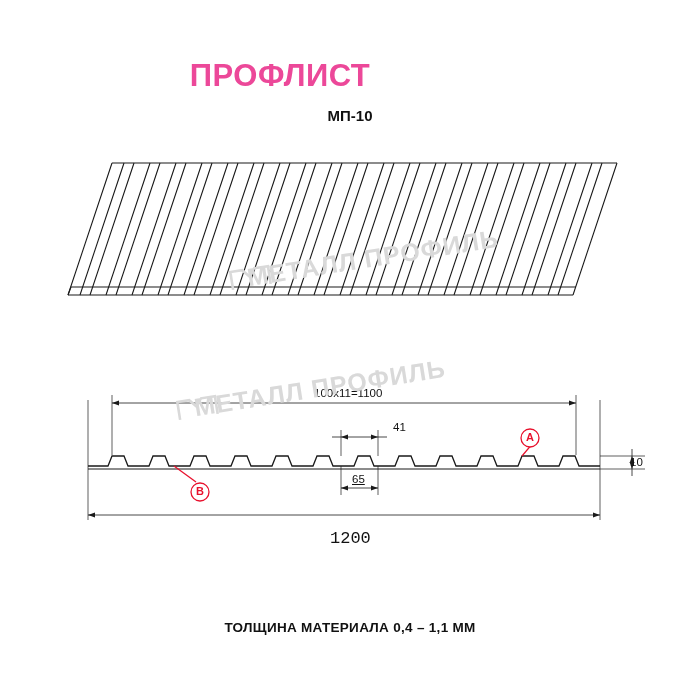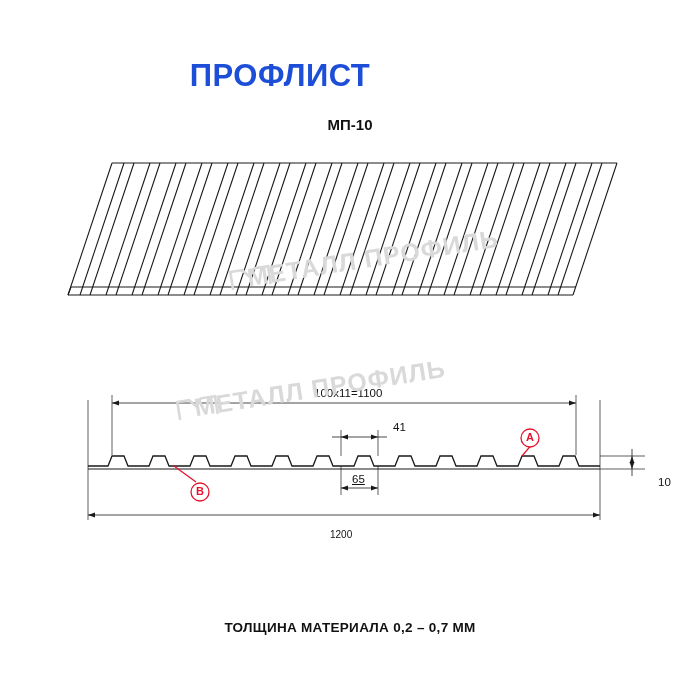--- a/index.html
+++ b/index.html
@@ -22,25 +22,25 @@
   }
   .title {
     position: absolute;
     top: 58px;
     left: 0;
     width: 560px;
     text-align: center;
     font-size: 31px;
     font-weight: bold;
     letter-spacing: 0.5px;
-    color: #1d4ed8;
+    color: #ec4899;
   }
   .subtitle {
     position: absolute;
-    top: 116px;
+    top: 107px;
     left: 0;
     width: 700px;
     text-align: center;
     font-size: 15px;
     font-weight: bold;
     color: #111;
   }
   .footer-note {
     position: absolute;
     top: 620px;
@@ -222,22 +222,22 @@
       <g>
         <circle cx="530" cy="438" r="9" fill="#ffffff" stroke="#e8112d" stroke-width="1.3"></circle>
         <circle cx="200" cy="492" r="9" fill="#ffffff" stroke="#e8112d" stroke-width="1.3"></circle>
       </g>
     </g>
   </svg>
 
   <div class="dim-text" style="left:314px; top:387px;">100х11=1100</div>
   <div class="dim-text" style="left:393px; top:421px;">41</div>
   <div class="dim-text" style="left:352px; top:473px;text-decoration:underline;">65</div>
-  <div class="dim-text" style="left:630px; top:476px;padding-left:28px;">10</div>
-  <div class="dim-text" style="left:330px; top:529px; font-size:10px;">1200</div>
+  <div class="dim-text" style="left:630px; top:456px;">10</div>
+  <div class="dim-text" style="left:330px; top:529px; font-size:17px;font-family:Liberation Mono, monospace;">1200</div>
 
   <div class="dim-text" style="left:526px; top:431px; color:#e8112d; font-size:11px; font-weight:bold;">A</div>
   <div class="dim-text" style="left:196px; top:485px; color:#e8112d; font-size:11px; font-weight:bold;">B</div>
 
   <div class="wm wm-1">
     <span class="wm-logo">
       <svg width="42" height="26" viewBox="0 0 42 26">
         <path d="M2,24 L2,6 L14,6 L20,13 L26,6 L40,6 L40,24" fill="none" stroke="#d9d9d9" stroke-width="2.6"></path>
       </svg>
     </span>
@@ -245,15 +245,15 @@
   </div>
   <div class="wm wm-2">
     <span class="wm-logo">
       <svg width="42" height="26" viewBox="0 0 42 26">
         <path d="M2,24 L2,6 L14,6 L20,13 L26,6 L40,6 L40,24" fill="none" stroke="#d9d9d9" stroke-width="2.6"></path>
       </svg>
     </span>
     <span>МЕТАЛЛ ПРОФИЛЬ</span>
   </div>
 
-  <div class="footer-note">ТОЛЩИНА МАТЕРИАЛА 0,2 – 0,7 ММ</div>
+  <div class="footer-note">ТОЛЩИНА МАТЕРИАЛА 0,4 – 1,1 ММ</div>
 
 </div>
 
 </body></html>

